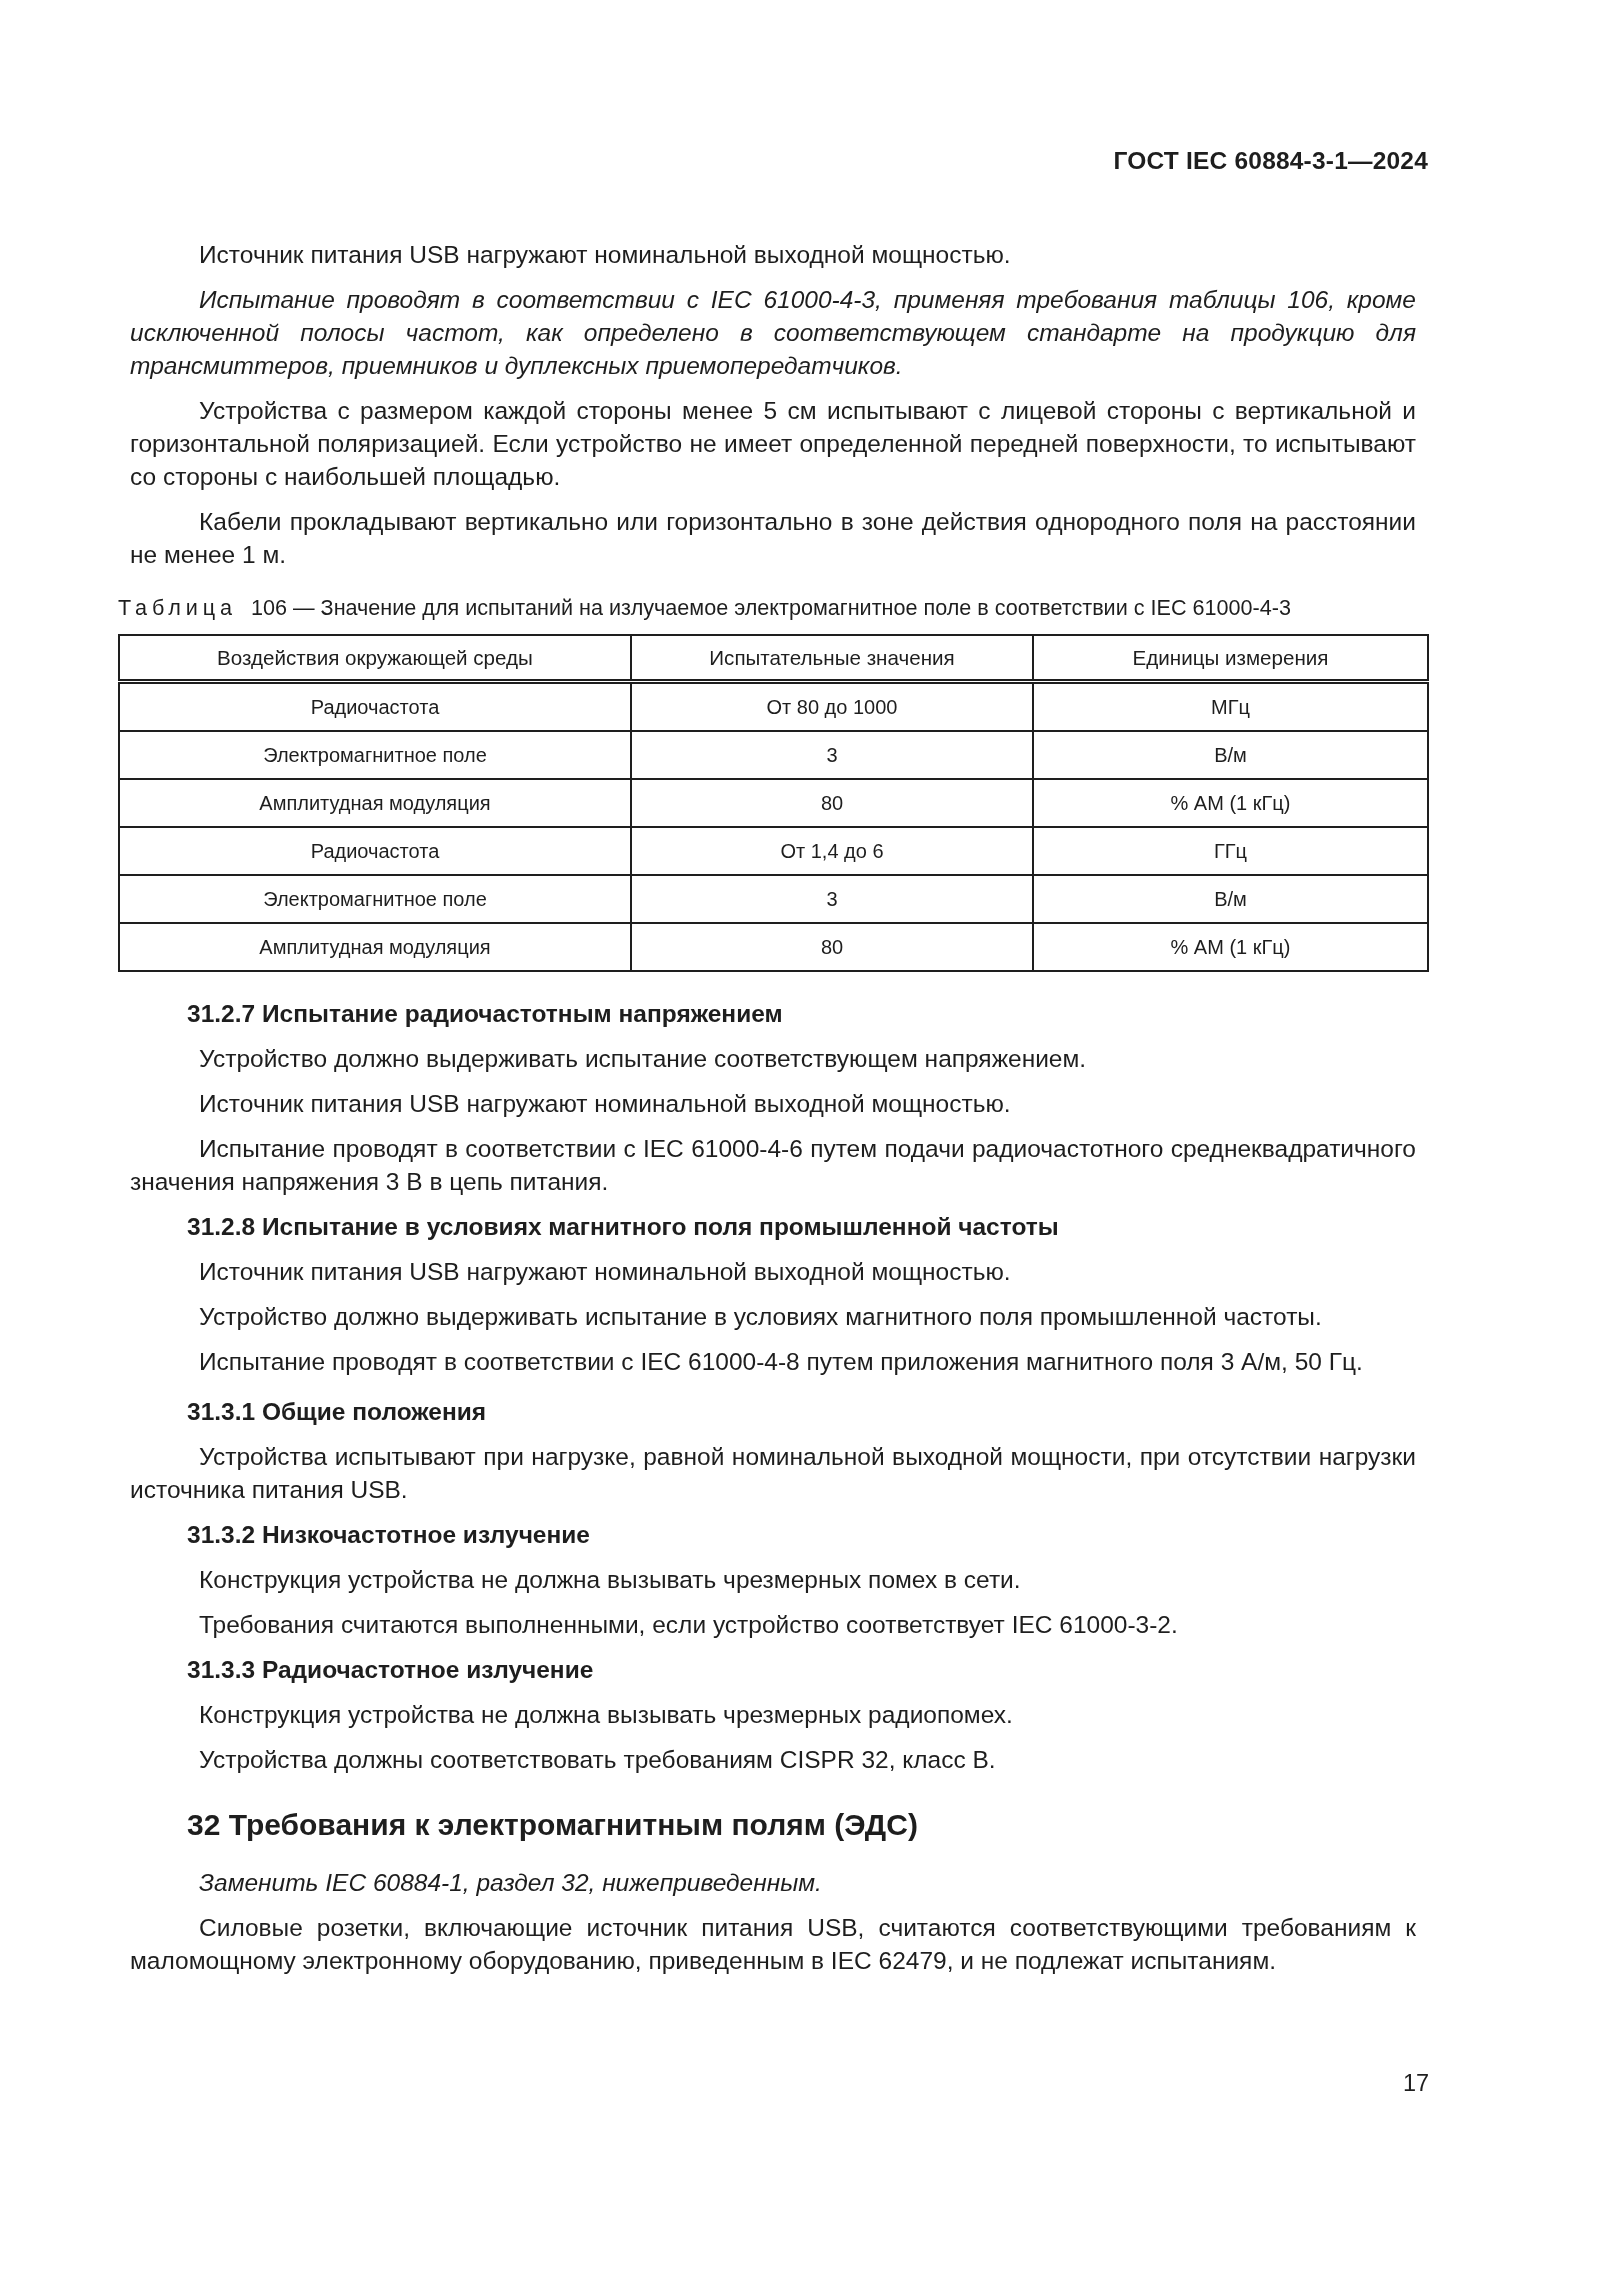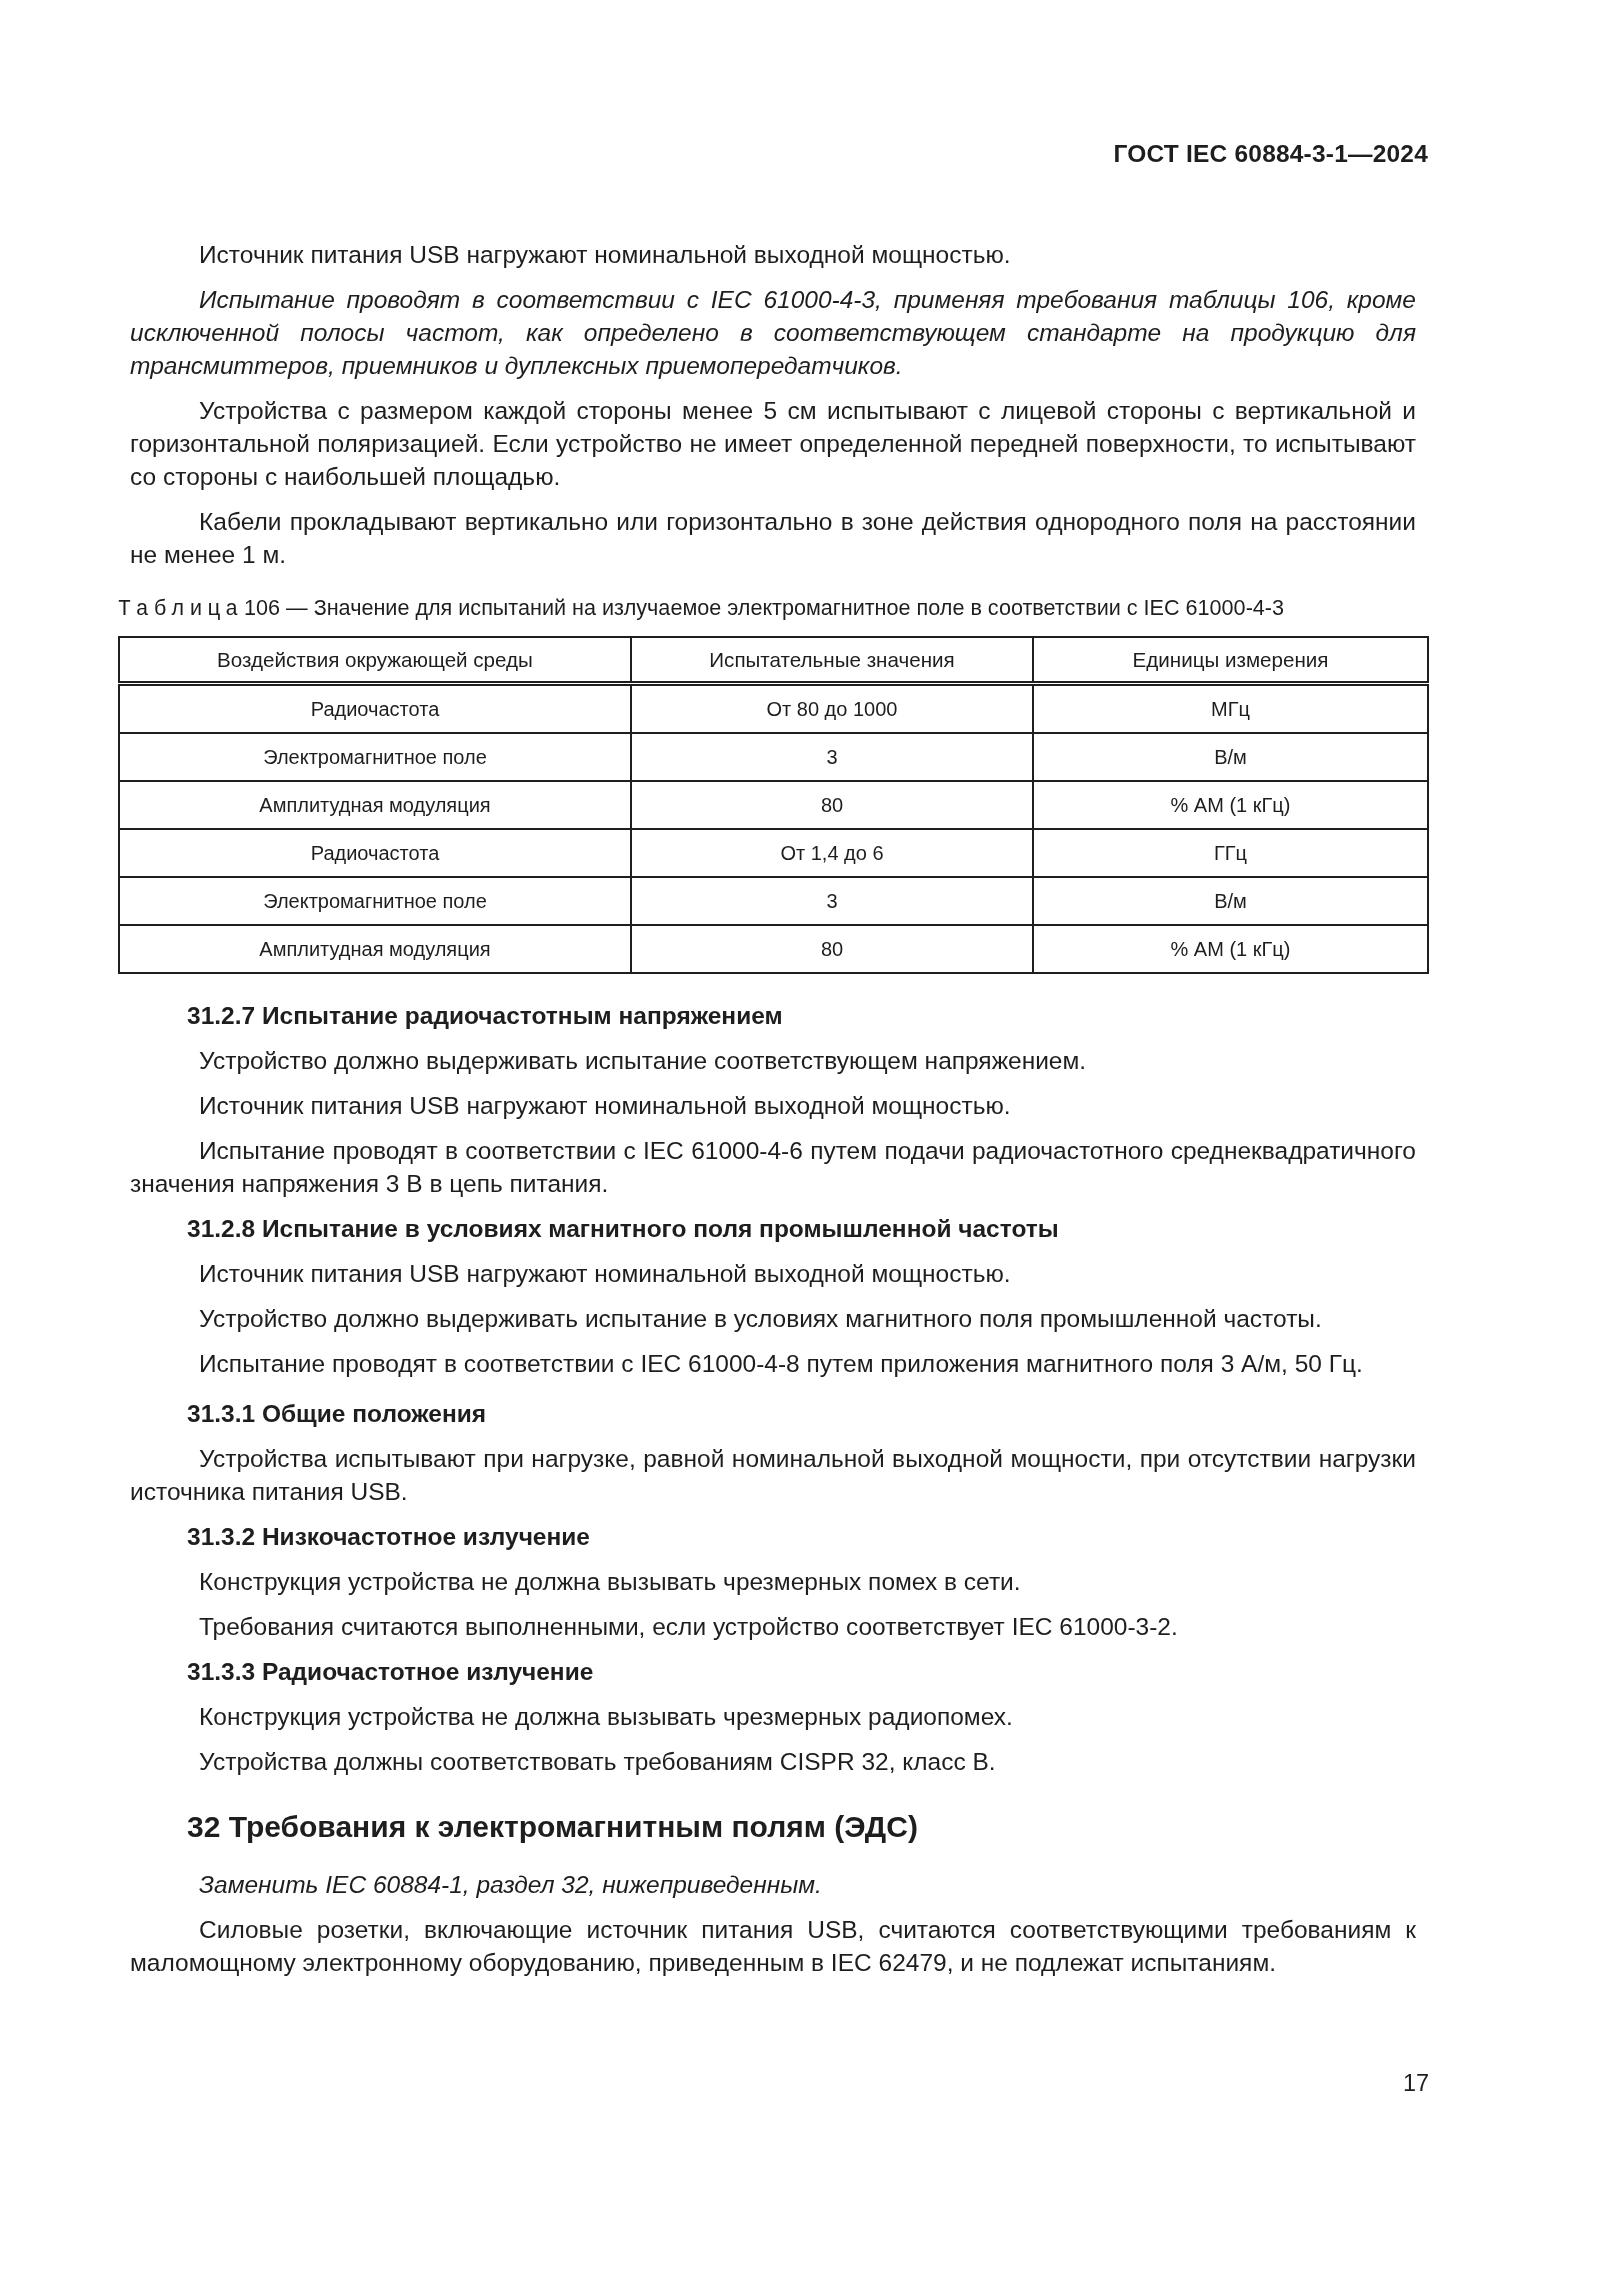--- a/index.html
+++ b/index.html
@@ -6,21 +6,21 @@
     body {
       width: 1621px;
       height: 2293px;
       position: relative;
       overflow: hidden;
       color: #1e1e1e;
       font-family: "Liberation Sans", "DejaVu Sans", sans-serif;
     }
     .page-header {
       position: absolute;
-      top: 140px;
+      top: 147px;
       right: 193px;
       font-size: 24.5px;
       font-weight: bold;
       letter-spacing: 0.2px;
     }
     .content {
       position: absolute;
       left: 118px;
       top: 226px;
       width: 1310px;
@@ -49,21 +49,21 @@
       text-indent: 69px;
       margin-top: 29px;
       margin-bottom: 21.6px;
     }
     .caption {
       margin-top: 21.6px;
       font-size: 21.6px;
       line-height: 29px;
       white-space: nowrap;
     }
-    .caption .spaced-word { letter-spacing: 4.9px; margin-right: 1px; font-family: Liberation Mono, monospace; }
+    .caption .spaced-word { letter-spacing: 4.9px; margin-right: 14px; }
     table {
       margin-top: 12.7px;
       width: 1311px;
       border-collapse: collapse;
       border: 2.9px solid #1e1e1e;
     }
     th, td {
       border-left: 2.9px solid #1e1e1e;
       border-right: 2.9px solid #1e1e1e;
       text-align: center;

